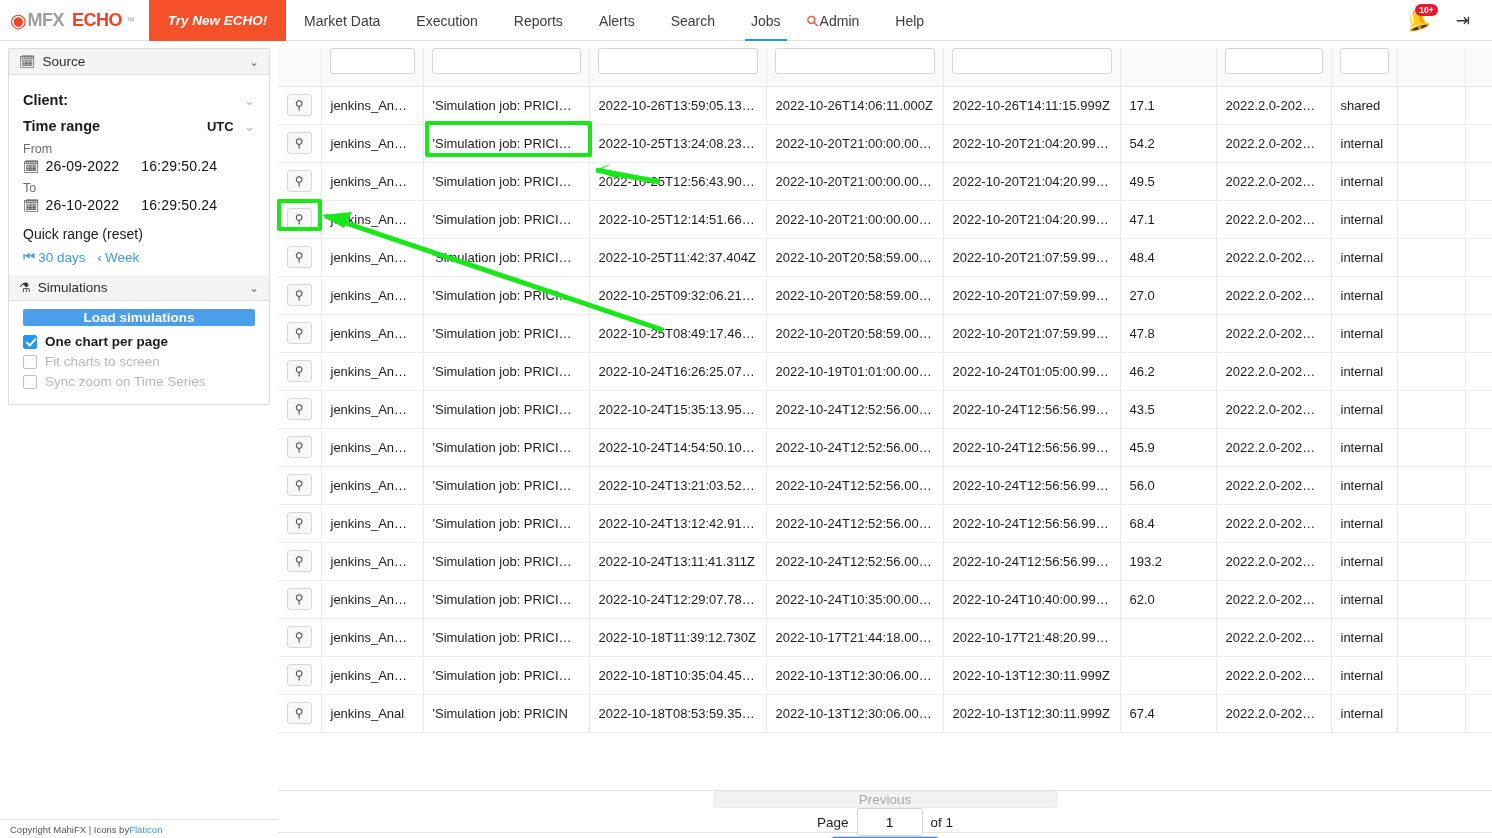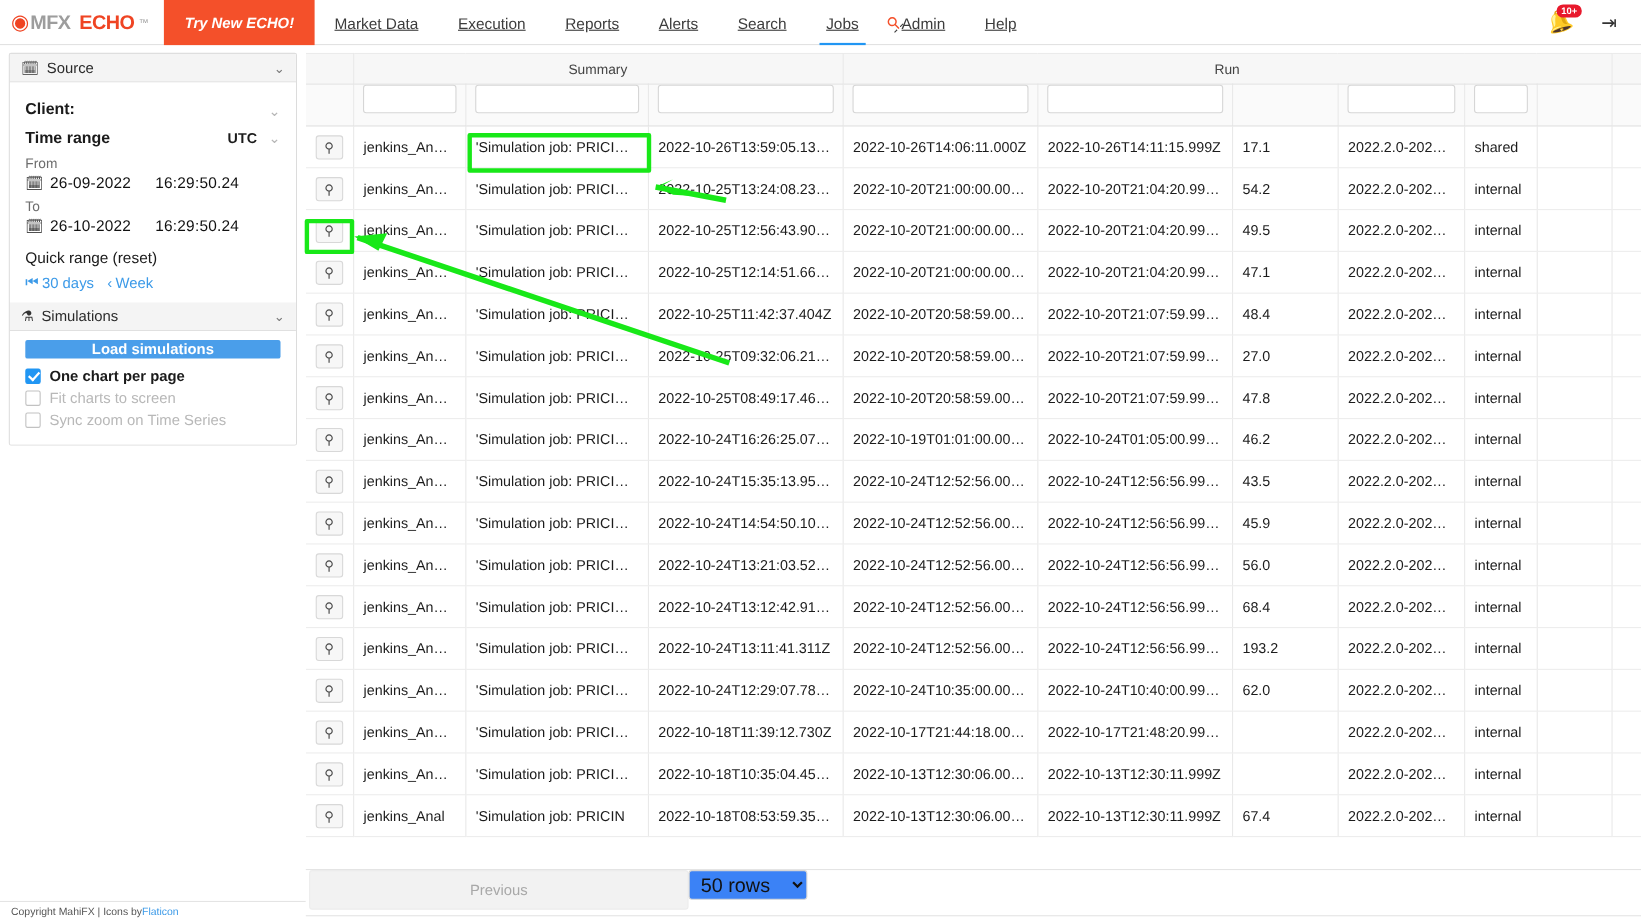--- a/index.html
+++ b/index.html
@@ -31,21 +31,20 @@
     display: flex; align-items: center; justify-content: center;
     width: 137px; height: 41px; cursor: pointer; border: none;
     font-family: "Liberation Sans", sans-serif;
     font-style: italic;
   }
   .navitems { display: flex; align-items: stretch; }
   .navitem {
     display: flex; align-items: center; padding: 0 18px; height: 41px;
     font-size: 14px; color: #3c3c3c; cursor: pointer; position: relative;
     white-space: nowrap;
-    text-decoration: underline;
   }
   .navitem.active::after {
     content: ""; position: absolute; left: 12px; right: 12px; bottom: 0;
     height: 2.5px; background: #2196f3;
   }
   .navitem.withicon { padding-left: 8px; }
   .key-icon { color: #f4502a; font-size: 15px; margin-right: 2px; display: inline-block;
               transform: rotate(-45deg); }
   .nav-spacer { flex: 1; }
   .bell-wrap { position: relative; display: flex; align-items: center; padding: 0 16px; cursor: pointer; }
@@ -157,21 +156,21 @@
   .col-warp  { width: 96px; }
   .col-comp  { width: 115px; }
   .col-int   { width: 66px; }
   .col-pnl   { width: 68px; }
   .col-yld   { width: 27px; }
 
   
   #pager {
     position: absolute; left: 278px; top: 790px; width: 1214px; height: 43px;
     background: #fff; border-top: 1px solid #e4e4e4; border-bottom: 1px solid #e4e4e4;
-    display: flex; padding: 0 3px;
+    display: flex; align-items: center; padding: 0 3px; flex-direction: column;
   }
   .pg-btn {
     height: 36px; background: #f2f2f2; border: 1px solid #ececec; border-radius: 3px;
     color: #a8a8a8; font-size: 13.5px; display: flex; align-items: center;
     justify-content: center; cursor: pointer; font-family: "Liberation Sans", sans-serif;
   }
   #prevbtn { width: 345px; }
   #nextbtn { width: 345px; }
   .pg-mid { flex: 1; display: flex; align-items: center; justify-content: center; gap: 8px; }
   .pg-lbl { font-size: 13.5px; color: #222; }
@@ -323,26 +322,20 @@
         <col class="col-rs">
       <col class="col-ds">
         <col class="col-de">
         <col class="col-warp">
         <col class="col-comp">
       <col class="col-int">
         <col class="col-pnl">
         <col class="col-yld">
     </colgroup>
     <thead>
-      <tr class="grp-row">
-        <th colspan="1"></th>
-        <th colspan="3">Summary</th>
-        <th colspan="6">Run</th>
-        <th colspan="1"></th>
-      </tr>
       <tr class="filt-row">
         <th></th>
         <th>
           <input class="filt-input" value="" style="">
         </th>
         <th>
           <input class="filt-input" value="" style="">
         </th>
         <th>
           <input class="filt-input" value="" style="">
@@ -585,20 +578,25 @@
           <td>internal</td>
           <td></td>
           <td></td>
         </tr>
       </tbody>
   </table>
 </div>
 
 <div id="pager">
   <div class="pg-btn" id="prevbtn">Previous</div>
+  <div class="pg-mid">
+    <span class="pg-lbl">Page</span>
+    <input class="pg-input" value="1" style="">
+    <span class="pg-lbl">of 1</span>
+  </div>
   <select class="rows-sel" id="rowsel"><option>10 rows</option><option>25 rows</option><option selected="">50 rows</option><option>100 rows</option></select>
   <span class="pg-gap1"></span>
 </div>
 
 <div id="annot">
   <svg width="1492" height="838" style="position:absolute;left:0;top:0">
     <polygon points="660,180 600,170 612,163 596,170 612,177" fill="#18e818"></polygon>
     <path d="M660,182 L596,170" stroke="#18e818" stroke-width="5" fill="none"></path>
     <path d="M663,330 L325,216" stroke="#18e818" stroke-width="5" fill="none"></path>
     <polygon points="322,215 352,212 344,228" fill="#18e818"></polygon>

